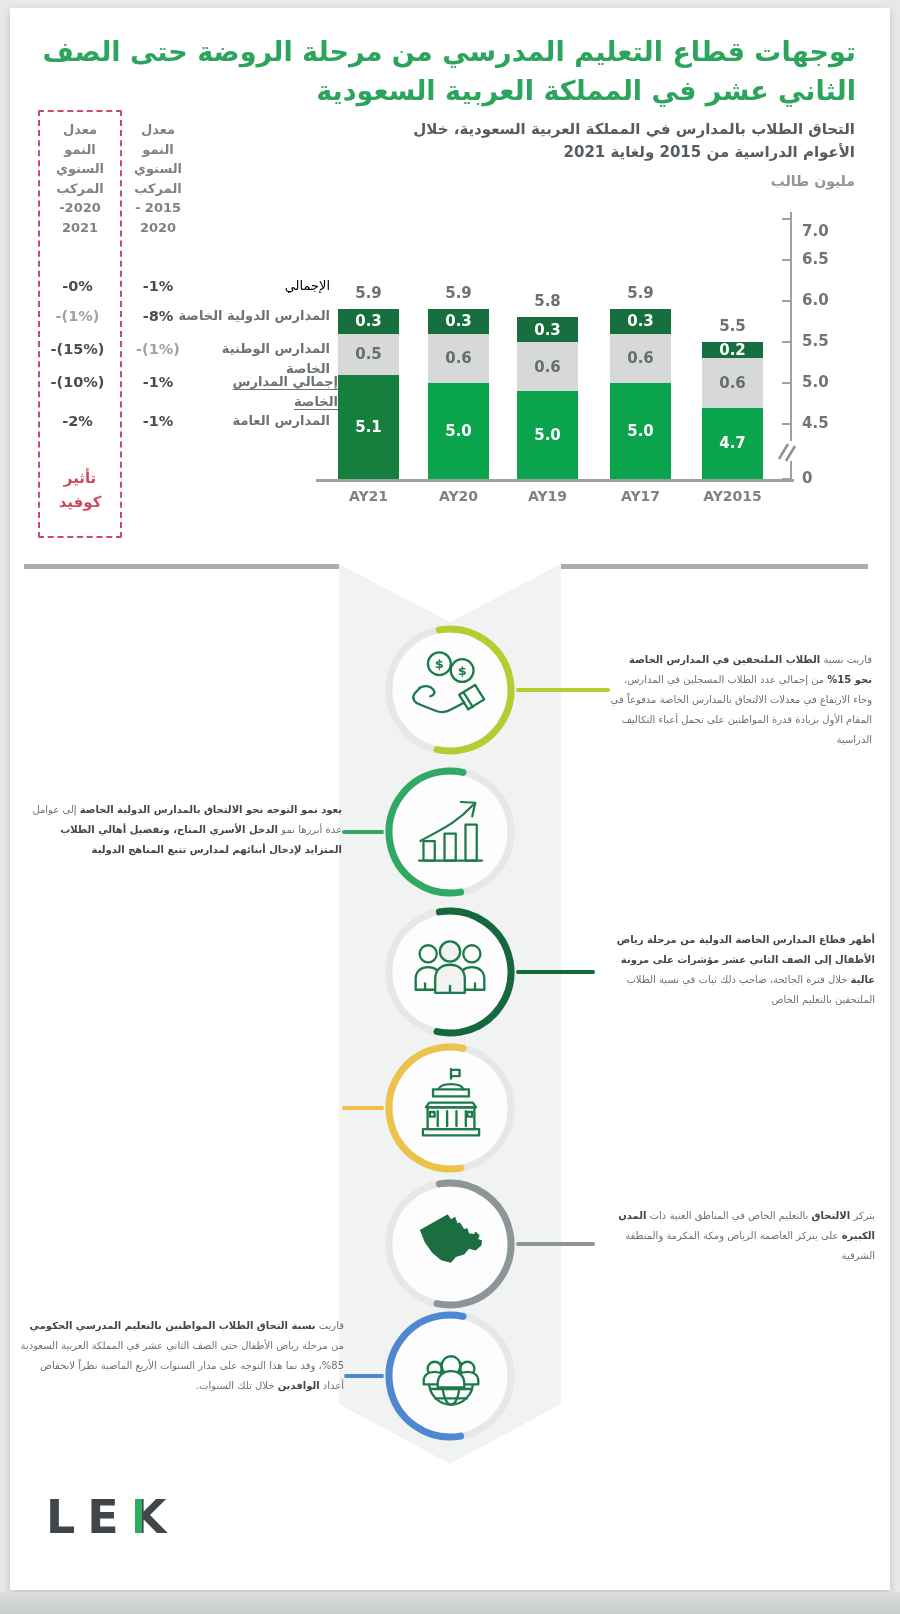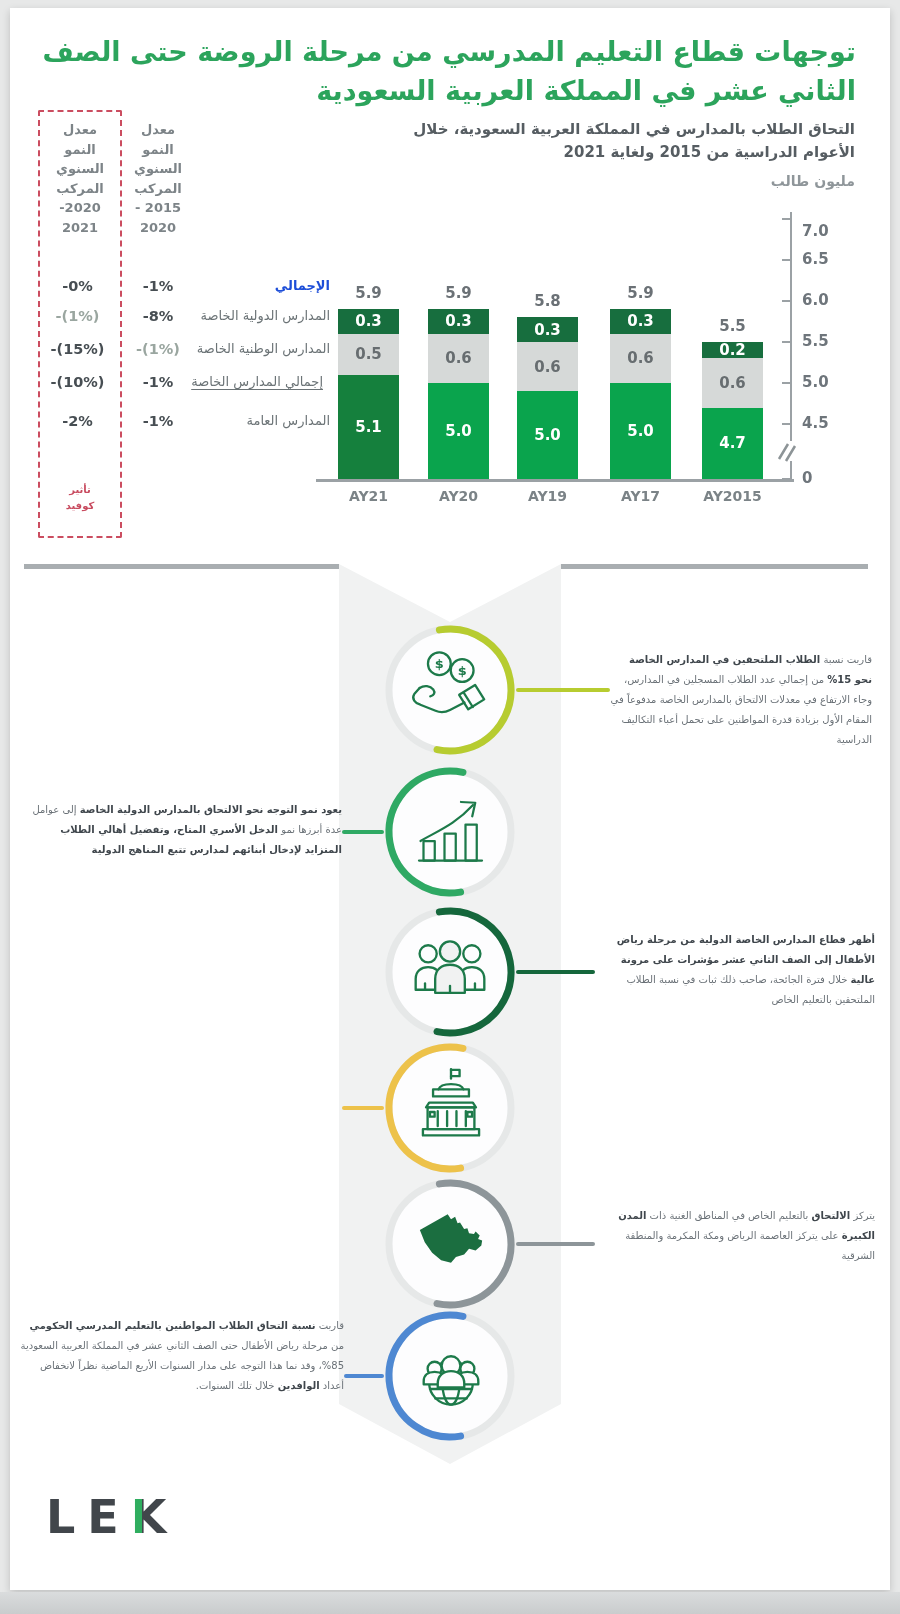--- a/index.html
+++ b/index.html
@@ -18,24 +18,24 @@
   .unit{margin-top:8px;font-size:14px;color:#8f969a;font-weight:600;}
 
   
   .redbox{position:absolute;left:28px;top:102px;width:80px;height:424px;
           border:2px dashed #cb4d60;border-radius:2px;}
   .col-header{white-space:pre-line;text-align:center;font-size:13px;color:#7d8488;
               font-weight:600;line-height:1.5;}
   .redbox .col-header{margin-top:8px;}
   .col2{position:absolute;left:116px;top:112px;width:64px;}
   .covid{position:absolute;bottom:22px;left:0;right:0;text-align:center;color:#c84b5f;
-         font-weight:700;font-size:10px;white-space:pre-line;line-height:1.6;}
-  .g-label{position:absolute;height:20px;font-size:13px;color:#6b7376;font-weight:400;
+         font-weight:700;font-size:15px;white-space:pre-line;line-height:1.6;}
+  .g-label{position:absolute;height:20px;font-size:13px;color:#6b7376;font-weight:700;
            text-align:right;line-height:20px;}
-  .g-label.bold{font-weight:700;color:#1d4ed8;}
+  .g-label.bold{font-weight:400;color:#000000;}
   .g-label.underline{text-decoration:underline;text-underline-offset:3px;}
   .g-val{position:absolute;height:20px;font-size:14.5px;font-weight:700;color:#474e53;
          text-align:center;line-height:20px;}
   .g-val.muted{color:#9aa6a0;font-weight:600;}
 
   
   .seg{position:absolute;display:flex;align-items:center;justify-content:center;
        font-weight:700;font-size:15px;}
   .bar-total{position:absolute;text-align:center;font-size:15px;font-weight:700;color:#6b7176;}
   .bar-cat{position:absolute;text-align:center;font-size:14px;font-weight:600;color:#7b8387;}
@@ -161,21 +161,21 @@
       <div class="tick-label" style="left: 792px; top: 461px; width: 46px;">0</div>
       <div class="g-label bold" dir="rtl" style="left: 168px; top: 268px; width: 152px;">الإجمالي</div>
       <div class="g-val" dir="ltr" style="left: 116px; top: 268px; width: 64px;">-1%</div>
       <div class="g-val" dir="ltr" style="left: 28px; top: 268px; width: 79px;">-0%</div>
       <div class="g-label" dir="rtl" style="left: 168px; top: 298px; width: 152px;">المدارس الدولية الخاصة</div>
       <div class="g-val" dir="ltr" style="left: 116px; top: 298px; width: 64px;">-8%</div>
       <div class="g-val muted" dir="ltr" style="left: 28px; top: 298px; width: 79px;">-(1%)</div>
       <div class="g-label" dir="rtl" style="left: 168px; top: 331px; width: 152px;">المدارس الوطنية الخاصة</div>
       <div class="g-val muted" dir="ltr" style="left: 116px; top: 331px; width: 64px;">-(1%)</div>
       <div class="g-val" dir="ltr" style="left: 28px; top: 331px; width: 79px;">-(15%)</div>
-      <div class="g-label underline" dir="rtl" style="left: 161px; top: 364px; width: 152px;">إجمالي المدارس الخاصة</div>
+      <div class="g-label underline" dir="rtl" style="left: 176px; top: 364px; width: 152px;">إجمالي المدارس الخاصة</div>
       <div class="g-val" dir="ltr" style="left: 116px; top: 364px; width: 64px;">-1%</div>
       <div class="g-val" dir="ltr" style="left: 28px; top: 364px; width: 79px;">-(10%)</div>
       <div class="g-label" dir="rtl" style="left: 168px; top: 403px; width: 152px;">المدارس العامة</div>
       <div class="g-val" dir="ltr" style="left: 116px; top: 403px; width: 64px;">-1%</div>
       <div class="g-val" dir="ltr" style="left: 28px; top: 403px; width: 79px;">-2%</div>
     </div>
 
   <div class="divider dl"></div>
   <div class="divider dr"></div>
   <div class="banner"></div>

